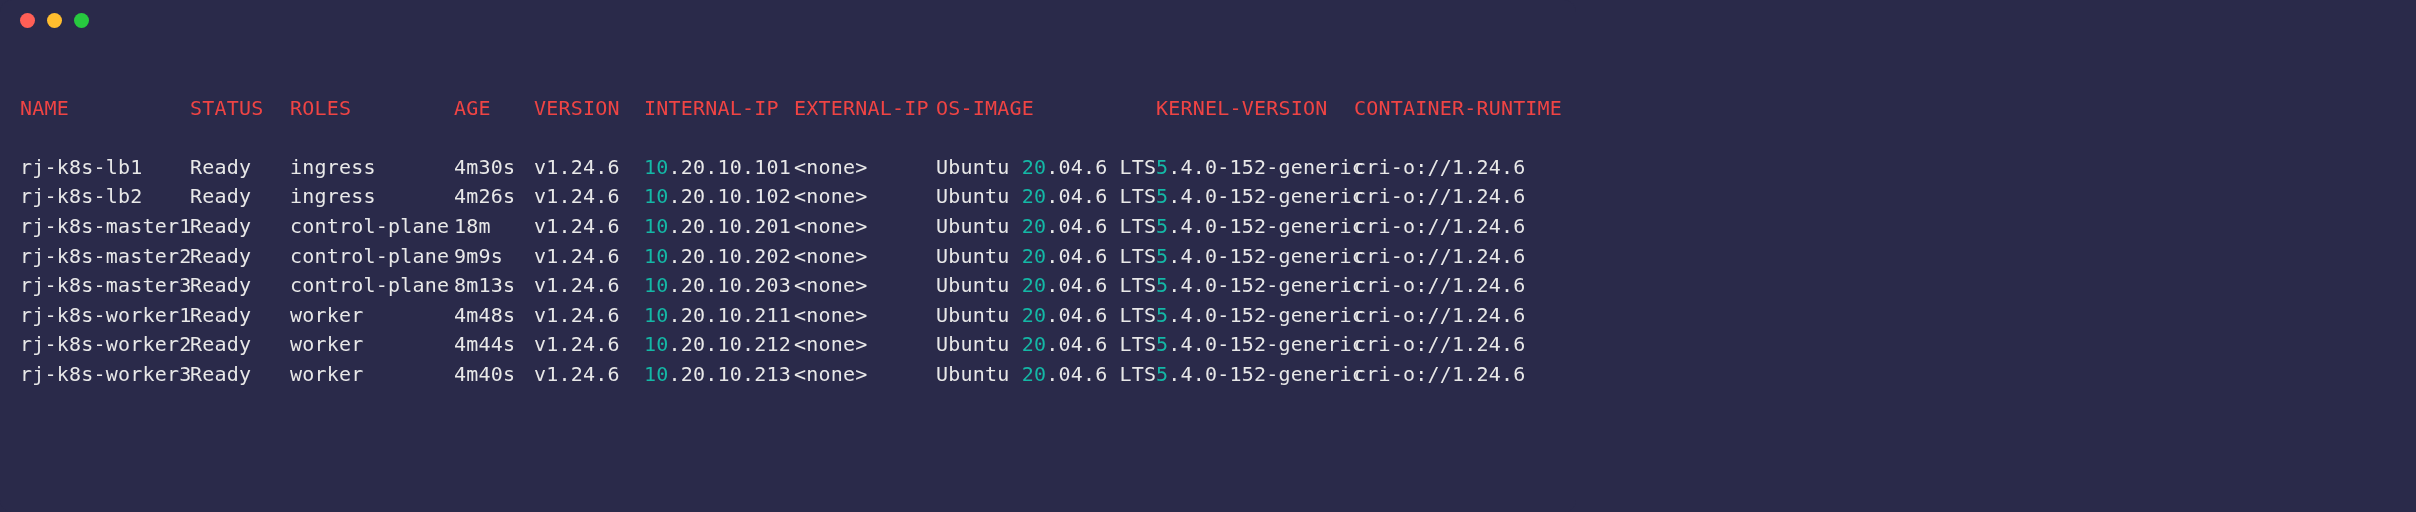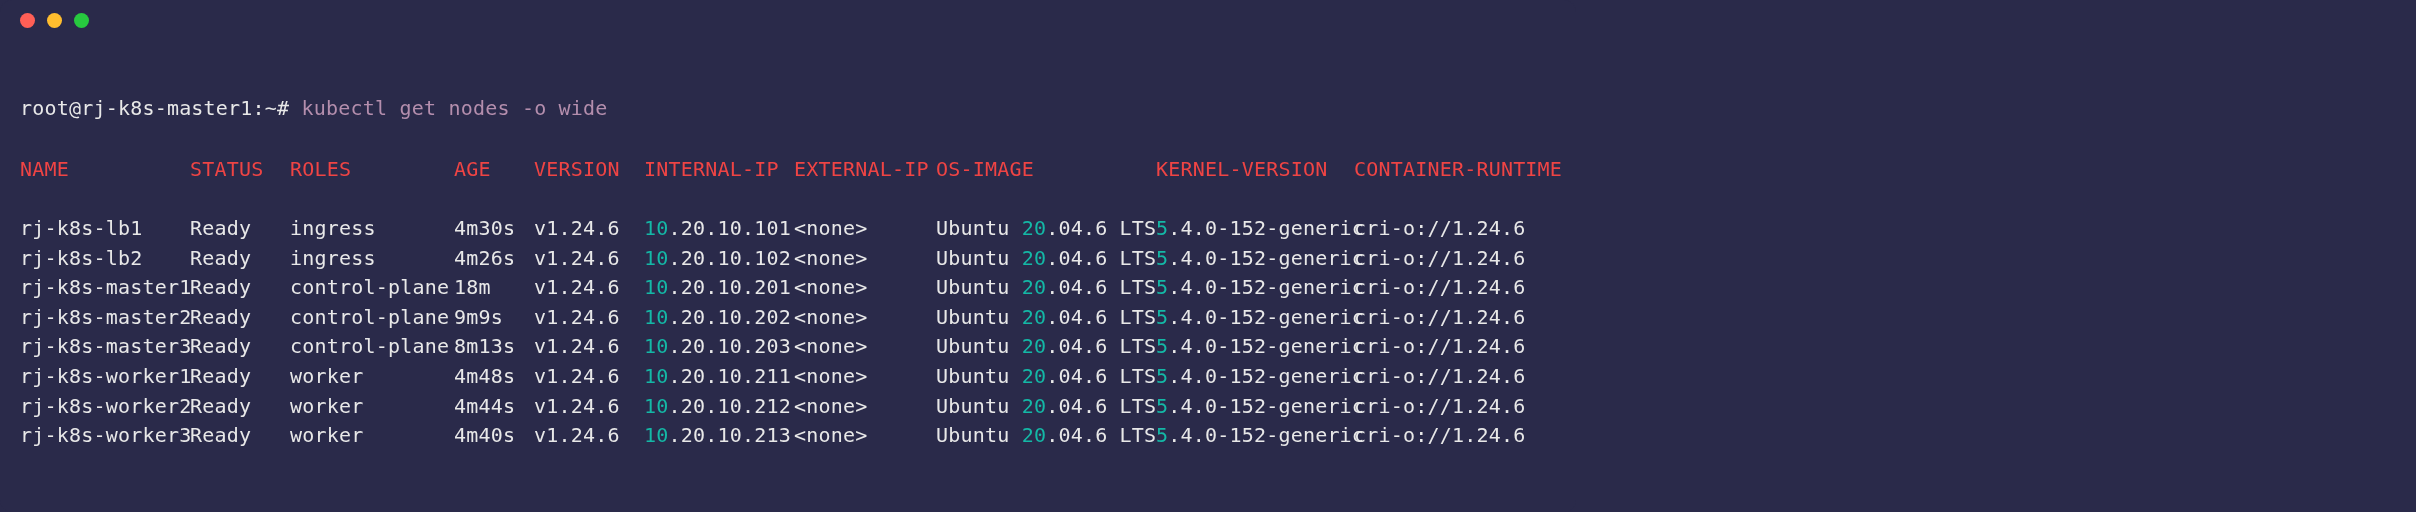--- a/index.html
+++ b/index.html
@@ -71,17 +71,16 @@
 </head>
 <body>
 
 <div class="terminal-window">
   <div class="titlebar">
     <div class="traffic-light red"></div>
     <div class="traffic-light yellow"></div>
     <div class="traffic-light green"></div>
   </div>
   <div class="terminal-content">
-<div class="prompt-line"><span class="prompt-user">root@rj-k8s-master1:~</span><span class="prompt-hash">#</span> <span class="cmd">kubectl get nodes -o wide</span></div>
 <div class="header-row"><span class="col c-name">NAME</span><span class="col c-status">STATUS</span><span class="col c-roles">ROLES</span><span class="col c-age">AGE</span><span class="col c-version">VERSION</span><span class="col c-ip">INTERNAL-IP</span><span class="col c-extip">EXTERNAL-IP</span><span class="col c-os">OS-IMAGE</span><span class="col c-kernel">KERNEL-VERSION</span><span class="col c-runtime">CONTAINER-RUNTIME</span></div>
 <div id="rows"><div class="row"><span class="col c-name">rj-k8s-lb1</span><span class="col c-status">Ready</span><span class="col c-roles">ingress</span><span class="col c-age">4m30s</span><span class="col c-version">v1.24.6</span><span class="col c-ip"><span class="pink">10</span>.20.10.101</span><span class="col c-extip">&lt;none&gt;</span><span class="col c-os">Ubuntu <span class="pink">20</span>.04.6 LTS</span><span class="col c-kernel"><span class="pink">5</span>.4.0-152-generic</span><span class="col c-runtime">cri-o://1.24.6</span></div><div class="row"><span class="col c-name">rj-k8s-lb2</span><span class="col c-status">Ready</span><span class="col c-roles">ingress</span><span class="col c-age">4m26s</span><span class="col c-version">v1.24.6</span><span class="col c-ip"><span class="pink">10</span>.20.10.102</span><span class="col c-extip">&lt;none&gt;</span><span class="col c-os">Ubuntu <span class="pink">20</span>.04.6 LTS</span><span class="col c-kernel"><span class="pink">5</span>.4.0-152-generic</span><span class="col c-runtime">cri-o://1.24.6</span></div><div class="row"><span class="col c-name">rj-k8s-master1</span><span class="col c-status">Ready</span><span class="col c-roles">control-plane</span><span class="col c-age">18m</span><span class="col c-version">v1.24.6</span><span class="col c-ip"><span class="pink">10</span>.20.10.201</span><span class="col c-extip">&lt;none&gt;</span><span class="col c-os">Ubuntu <span class="pink">20</span>.04.6 LTS</span><span class="col c-kernel"><span class="pink">5</span>.4.0-152-generic</span><span class="col c-runtime">cri-o://1.24.6</span></div><div class="row"><span class="col c-name">rj-k8s-master2</span><span class="col c-status">Ready</span><span class="col c-roles">control-plane</span><span class="col c-age">9m9s</span><span class="col c-version">v1.24.6</span><span class="col c-ip"><span class="pink">10</span>.20.10.202</span><span class="col c-extip">&lt;none&gt;</span><span class="col c-os">Ubuntu <span class="pink">20</span>.04.6 LTS</span><span class="col c-kernel"><span class="pink">5</span>.4.0-152-generic</span><span class="col c-runtime">cri-o://1.24.6</span></div><div class="row"><span class="col c-name">rj-k8s-master3</span><span class="col c-status">Ready</span><span class="col c-roles">control-plane</span><span class="col c-age">8m13s</span><span class="col c-version">v1.24.6</span><span class="col c-ip"><span class="pink">10</span>.20.10.203</span><span class="col c-extip">&lt;none&gt;</span><span class="col c-os">Ubuntu <span class="pink">20</span>.04.6 LTS</span><span class="col c-kernel"><span class="pink">5</span>.4.0-152-generic</span><span class="col c-runtime">cri-o://1.24.6</span></div><div class="row"><span class="col c-name">rj-k8s-worker1</span><span class="col c-status">Ready</span><span class="col c-roles">worker</span><span class="col c-age">4m48s</span><span class="col c-version">v1.24.6</span><span class="col c-ip"><span class="pink">10</span>.20.10.211</span><span class="col c-extip">&lt;none&gt;</span><span class="col c-os">Ubuntu <span class="pink">20</span>.04.6 LTS</span><span class="col c-kernel"><span class="pink">5</span>.4.0-152-generic</span><span class="col c-runtime">cri-o://1.24.6</span></div><div class="row"><span class="col c-name">rj-k8s-worker2</span><span class="col c-status">Ready</span><span class="col c-roles">worker</span><span class="col c-age">4m44s</span><span class="col c-version">v1.24.6</span><span class="col c-ip"><span class="pink">10</span>.20.10.212</span><span class="col c-extip">&lt;none&gt;</span><span class="col c-os">Ubuntu <span class="pink">20</span>.04.6 LTS</span><span class="col c-kernel"><span class="pink">5</span>.4.0-152-generic</span><span class="col c-runtime">cri-o://1.24.6</span></div><div class="row"><span class="col c-name">rj-k8s-worker3</span><span class="col c-status">Ready</span><span class="col c-roles">worker</span><span class="col c-age">4m40s</span><span class="col c-version">v1.24.6</span><span class="col c-ip"><span class="pink">10</span>.20.10.213</span><span class="col c-extip">&lt;none&gt;</span><span class="col c-os">Ubuntu <span class="pink">20</span>.04.6 LTS</span><span class="col c-kernel"><span class="pink">5</span>.4.0-152-generic</span><span class="col c-runtime">cri-o://1.24.6</span></div></div>
   </div>
 </div>
 
 </body></html>

